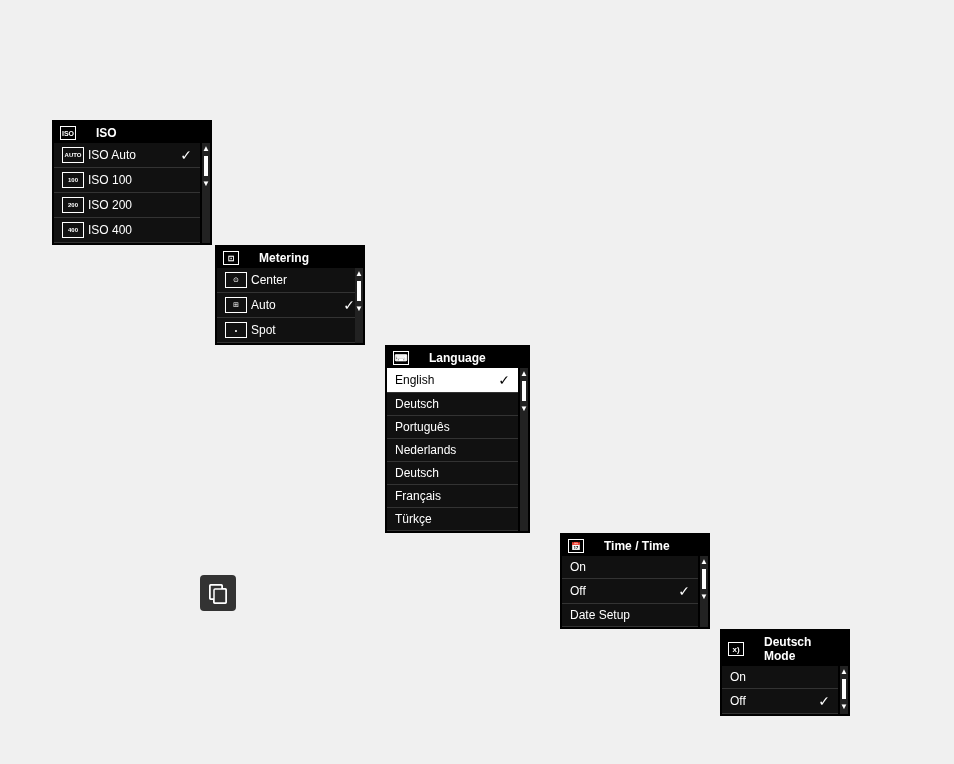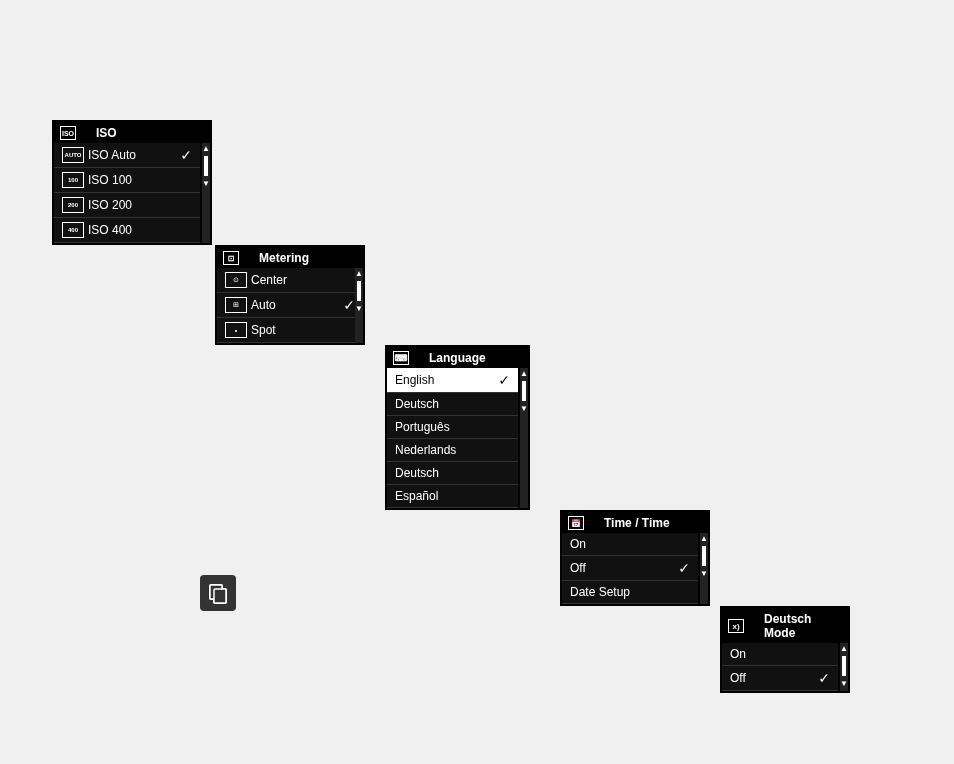--- a/index.html
+++ b/index.html
@@ -215,21 +215,24 @@
     <div class="menu-item">
       <span>Português</span>
     </div>
     <div class="menu-item">
       <span>Nederlands</span>
     </div>
     <div class="menu-item">
       <span>Deutsch</span>
     </div>
     <div class="menu-item">
-      <span>Español</span>
+      <span>Français</span>
+    </div>
+    <div class="menu-item">
+      <span>Türkçe</span>
     </div>
     <div class="scrollbar">
       <div class="scrollbar-arrow">▲</div>
       <div class="scrollbar-thumb"></div>
       <div class="scrollbar-arrow">▼</div>
     </div>
   </div>
 </div>
 
 <div class="menu-panel panel-wrapper" id="panel-datetime">

